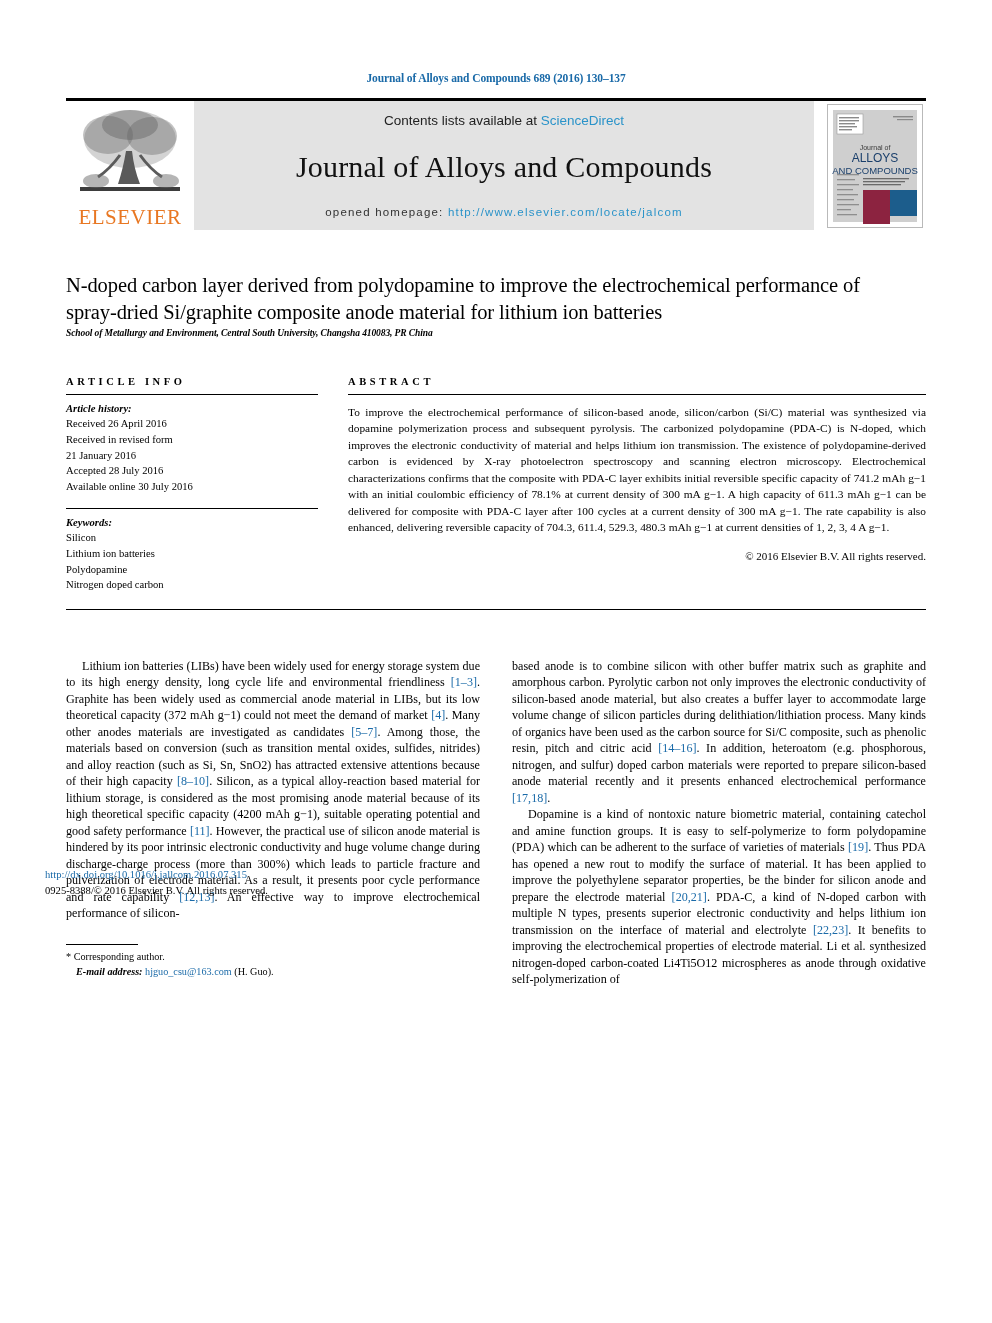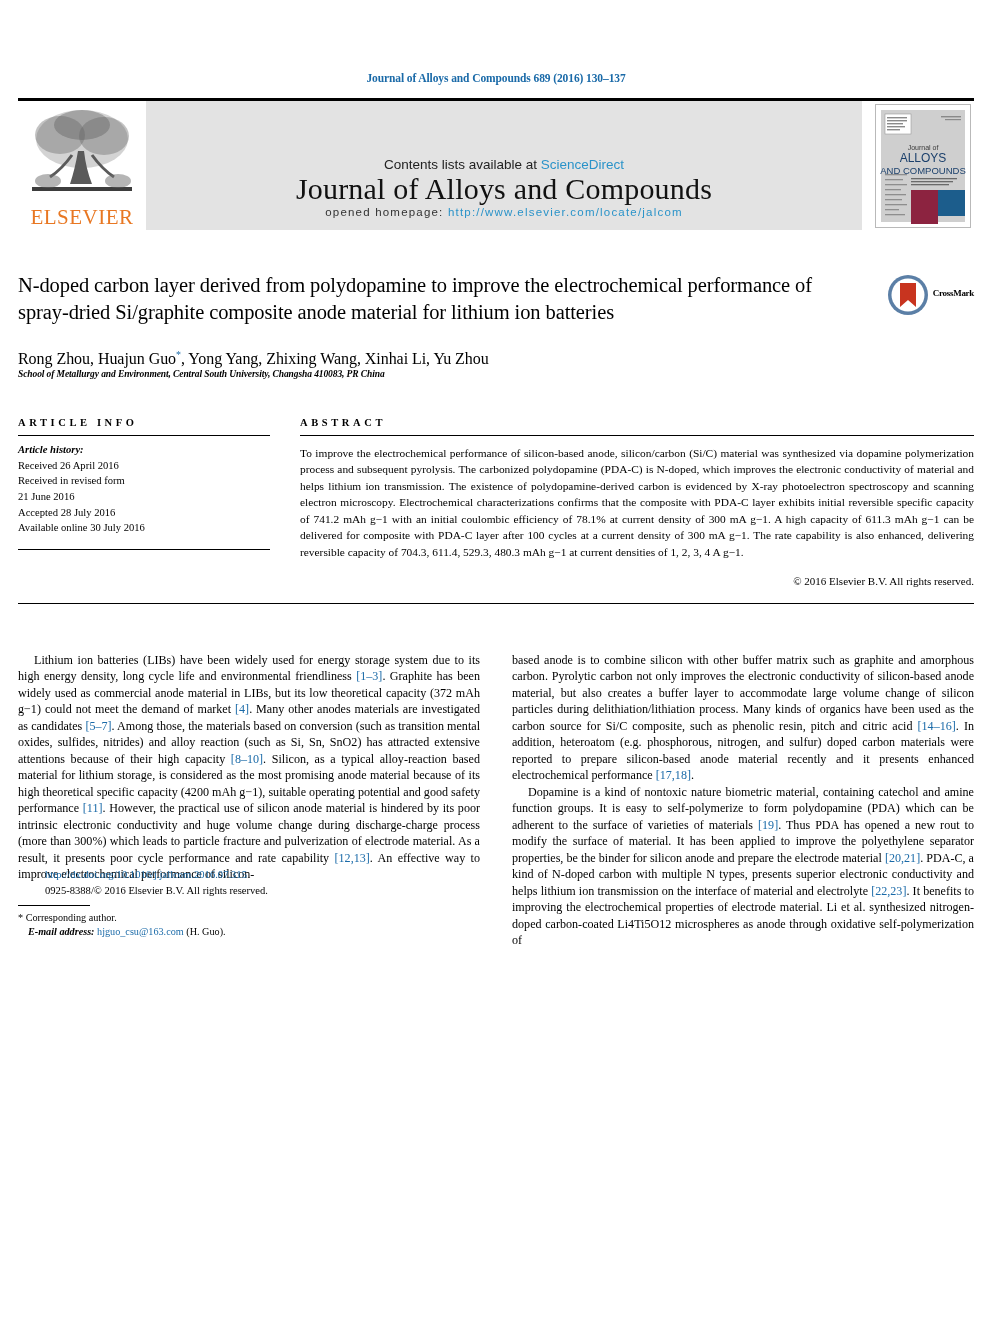--- a/index.html
+++ b/index.html
@@ -6,21 +6,21 @@
   html, body { margin: 0; padding: 0; }
   body {
     width: 992px;
     height: 1323px;
     background: #ffffff;
     font-family: "Liberation Serif", "DejaVu Serif", serif;
     color: #000000;
     position: relative;
     overflow: hidden;
   }
-  .page { width: 992px; height: 935px; position: relative; padding: 0 18px; }
+  .page { width: 992px; height: 935px; position: relative; padding: 0 66px; }
 
   
   .running-head {
     text-align: center;
     color: #1a6aa8;
     font-size: 11.5px;
     font-weight: bold;
     letter-spacing: -0.1px;
     padding-top: 72px;
   }
@@ -50,21 +50,21 @@
     letter-spacing: 0.5px;
     color: #E87722;
     font-weight: normal;
     line-height: 1;
   }
   .journal-band {
     flex: 1 1 auto;
     background: #e3e3e3;
     display: flex;
     flex-direction: column;
-    justify-content: flex-end;
+    justify-content: space-between;
     align-items: center;
     padding: 12px 0 12px;
   }
   .contents-line {
     font-family: "Liberation Sans", sans-serif;
     font-size: 13.5px;
     color: #222;
   }
   .contents-line .sd { color: #2a93c9; }
   .journal-name {
@@ -291,51 +291,45 @@
             <rect x="10" y="105" width="14" height="1.3"></rect>
           <rect x="10" y="110" width="20" height="1.3"></rect>
         </g>
       </svg>
     </div>
   </div>
 
   <div class="title-row">
     <div class="title-main">
       <h1 class="article-title">N-doped carbon layer derived from polydopamine to improve the electrochemical performance of spray-dried Si/graphite composite anode material for lithium ion batteries</h1>
-      <div class="authors">
-        <span>Rong Zhou, Huajun Guo</span><sup>*</sup><span>, Yong Yang, Zhixing Wang, Xinhai Li, Yu Zhou</span>
-      </div>
       <div class="affiliation">School of Metallurgy and Environment, Central South University, Changsha 410083, PR China</div>
-    </div>
-    <div class="crossmark">
-      <span>
-        <svg width="42" height="42" viewBox="0 0 42 42" aria-hidden="true">
-          <circle cx="21" cy="21" r="20" fill="#5b7fa6"></circle>
-          <circle cx="21" cy="21" r="16.5" fill="#ffffff"></circle>
-          <path d="M13 9 h16 v24 l-8 -7 l-8 7 z" fill="#c8341f"></path>
-        </svg>
-      </span>
-      <span class="crossmark-text">CrossMark</span>
     </div>
   </div>
 
   <div class="info-abs-wrap">
 
     <div class="col-info">
       <div class="sec-label">ARTICLE INFO</div>
       <div class="rule"></div>
       <div class="info-body">
         <div class="it">Article history:</div>
         <div>Received 26 April 2016</div>
         <div>Received in revised form</div>
-        <div>21 June 2016</div>
+        <div>21 January 2016</div>
         <div>Accepted 28 July 2016</div>
         <div>Available online 30 July 2016</div>
       </div>
       <div class="rule-thin"></div>
+      <div class="info-body kw-block">
+        <div class="it">Keywords:</div>
+        <div>Silicon</div>
+        <div>Lithium ion batteries</div>
+        <div>Polydopamine</div>
+        <div>Nitrogen doped carbon</div>
+      </div>
     </div>
 
     <div class="col-abs">
       <div class="sec-label">ABSTRACT</div>
       <div class="rule"></div>
       <div class="abs-body">To improve the electrochemical performance of silicon-based anode, silicon/carbon (Si/C) material was synthesized via dopamine polymerization process and subsequent pyrolysis. The carbonized polydopamine (PDA-C) is N-doped, which improves the electronic conductivity of material and helps lithium ion transmission. The existence of polydopamine-derived carbon is evidenced by X-ray photoelectron spectroscopy and scanning electron microscopy. Electrochemical characterizations confirms that the composite with PDA-C layer exhibits initial reversible specific capacity of 741.2 mAh g−1 with an initial coulombic efficiency of 78.1% at current density of 300 mA g−1. A high capacity of 611.3 mAh g−1 can be delivered for composite with PDA-C layer after 100 cycles at a current density of 300 mA g−1. The rate capability is also enhanced, delivering reversible capacity of 704.3, 611.4, 529.3, 480.3 mAh g−1 at current densities of 1, 2, 3, 4 A g−1.</div>
       <div class="copyright">© 2016 Elsevier B.V. All rights reserved.</div>
     </div>
   </div>
 

